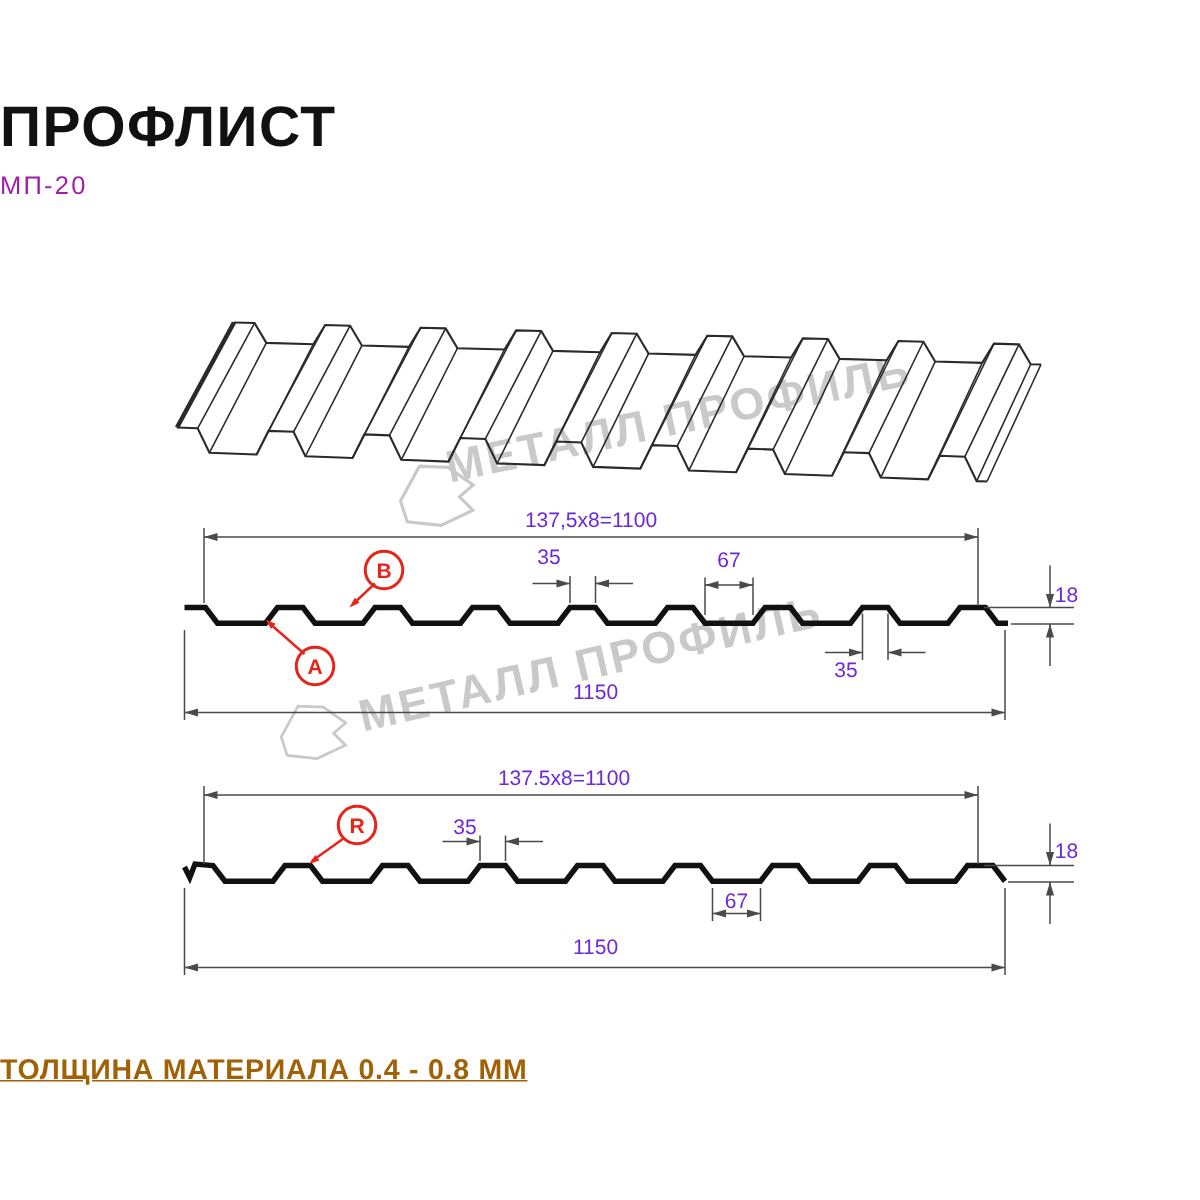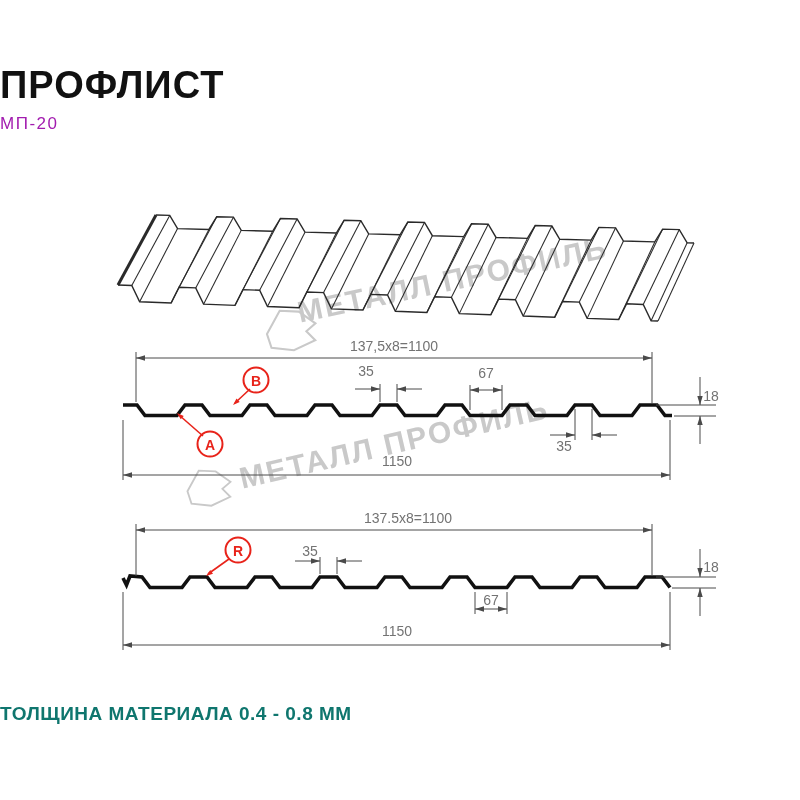--- a/index.html
+++ b/index.html
@@ -7,23 +7,23 @@
         font-family:"Liberation Sans",sans-serif;}
   svg.layer{position:absolute;left:0;top:0;}
   #fill-layer{z-index:1;}
   .wm{position:absolute;z-index:2;white-space:nowrap;color:#c9c9c9;font-weight:bold;
       font-size:30px;letter-spacing:2px;font-family:"Liberation Sans",sans-serif;}
   .wm-logo{position:absolute;z-index:2;}
   #line-layer{z-index:3;}
   .center-text{position:absolute;left:0;width:800px;z-index:4;}
   #page-title{top:64px;font-size:38px;font-weight:bold;color:#111;letter-spacing:1px;}
   #model-subtitle{top:114px;font-size:17px;color:#a21caf;letter-spacing:1.5px;}
-  #footer-text{top:703px;font-size:19px;font-weight:bold;color:#0f766e;letter-spacing:.5px;}
+  #footer-text{top:703px;font-size:19px;font-weight:bold;color:#a16207;letter-spacing:.5px;text-decoration:underline;}
   .dim-label{position:absolute;z-index:4;transform:translate(-50%,-50%);
-             font-size:14px;color:#737373;white-space:nowrap;}
+             font-size:14px;color:#6d28d9;white-space:nowrap;}
   .callout{position:absolute;z-index:4;width:23px;height:23px;border-radius:50%;
            transform:translate(-50%,-50%);display:flex;align-items:center;justify-content:center;
            font-size:14px;font-weight:bold;}
 </style>
 </head>
 <body>
 
 <div id="page">
 
   <svg id="fill-layer" class="layer" width="800" height="800">
@@ -160,21 +160,21 @@
   <div id="model-subtitle" class="center-text">МП-20</div>
   <div id="footer-text" class="center-text">ТОЛЩИНА МАТЕРИАЛА 0.4 - 0.8 ММ</div>
 
   <span class="dim-label" style="left:394px;top:346px;">137,5x8=1100</span>
   <span class="dim-label" style="left:366px;top:371px;">35</span>
   <span class="dim-label" style="left:486px;top:373px;">67</span>
   <span class="dim-label" style="left:711px;top:396px;">18</span>
   <span class="dim-label" style="left:564px;top:446px;">35</span>
   <span class="dim-label" style="left:397px;top:461px;">1150</span>
 
-  <span class="dim-label" style="left:408px;top:518px;">137.5x8=1100</span>
+  <span class="dim-label" style="left:376px;top:518px;">137.5x8=1100</span>
   <span class="dim-label" style="left:310px;top:551px;">35</span>
   <span class="dim-label" style="left:711px;top:567px;">18</span>
   <span class="dim-label" style="left:491px;top:600px;">67</span>
   <span class="dim-label" style="left:397px;top:631px;">1150</span>
 
   <div class="callout" id="callout-a" style="left: 210px; top: 444px; border: 2px solid rgb(232, 35, 26); color: rgb(232, 35, 26);">A</div>
   <div class="callout" id="callout-b" style="left: 256px; top: 380px; border: 2px solid rgb(232, 35, 26); color: rgb(232, 35, 26);">B</div>
   <div class="callout" id="callout-r" style="left: 238px; top: 550px; border: 2px solid rgb(232, 35, 26); color: rgb(232, 35, 26);">R</div>
 
 </div>

